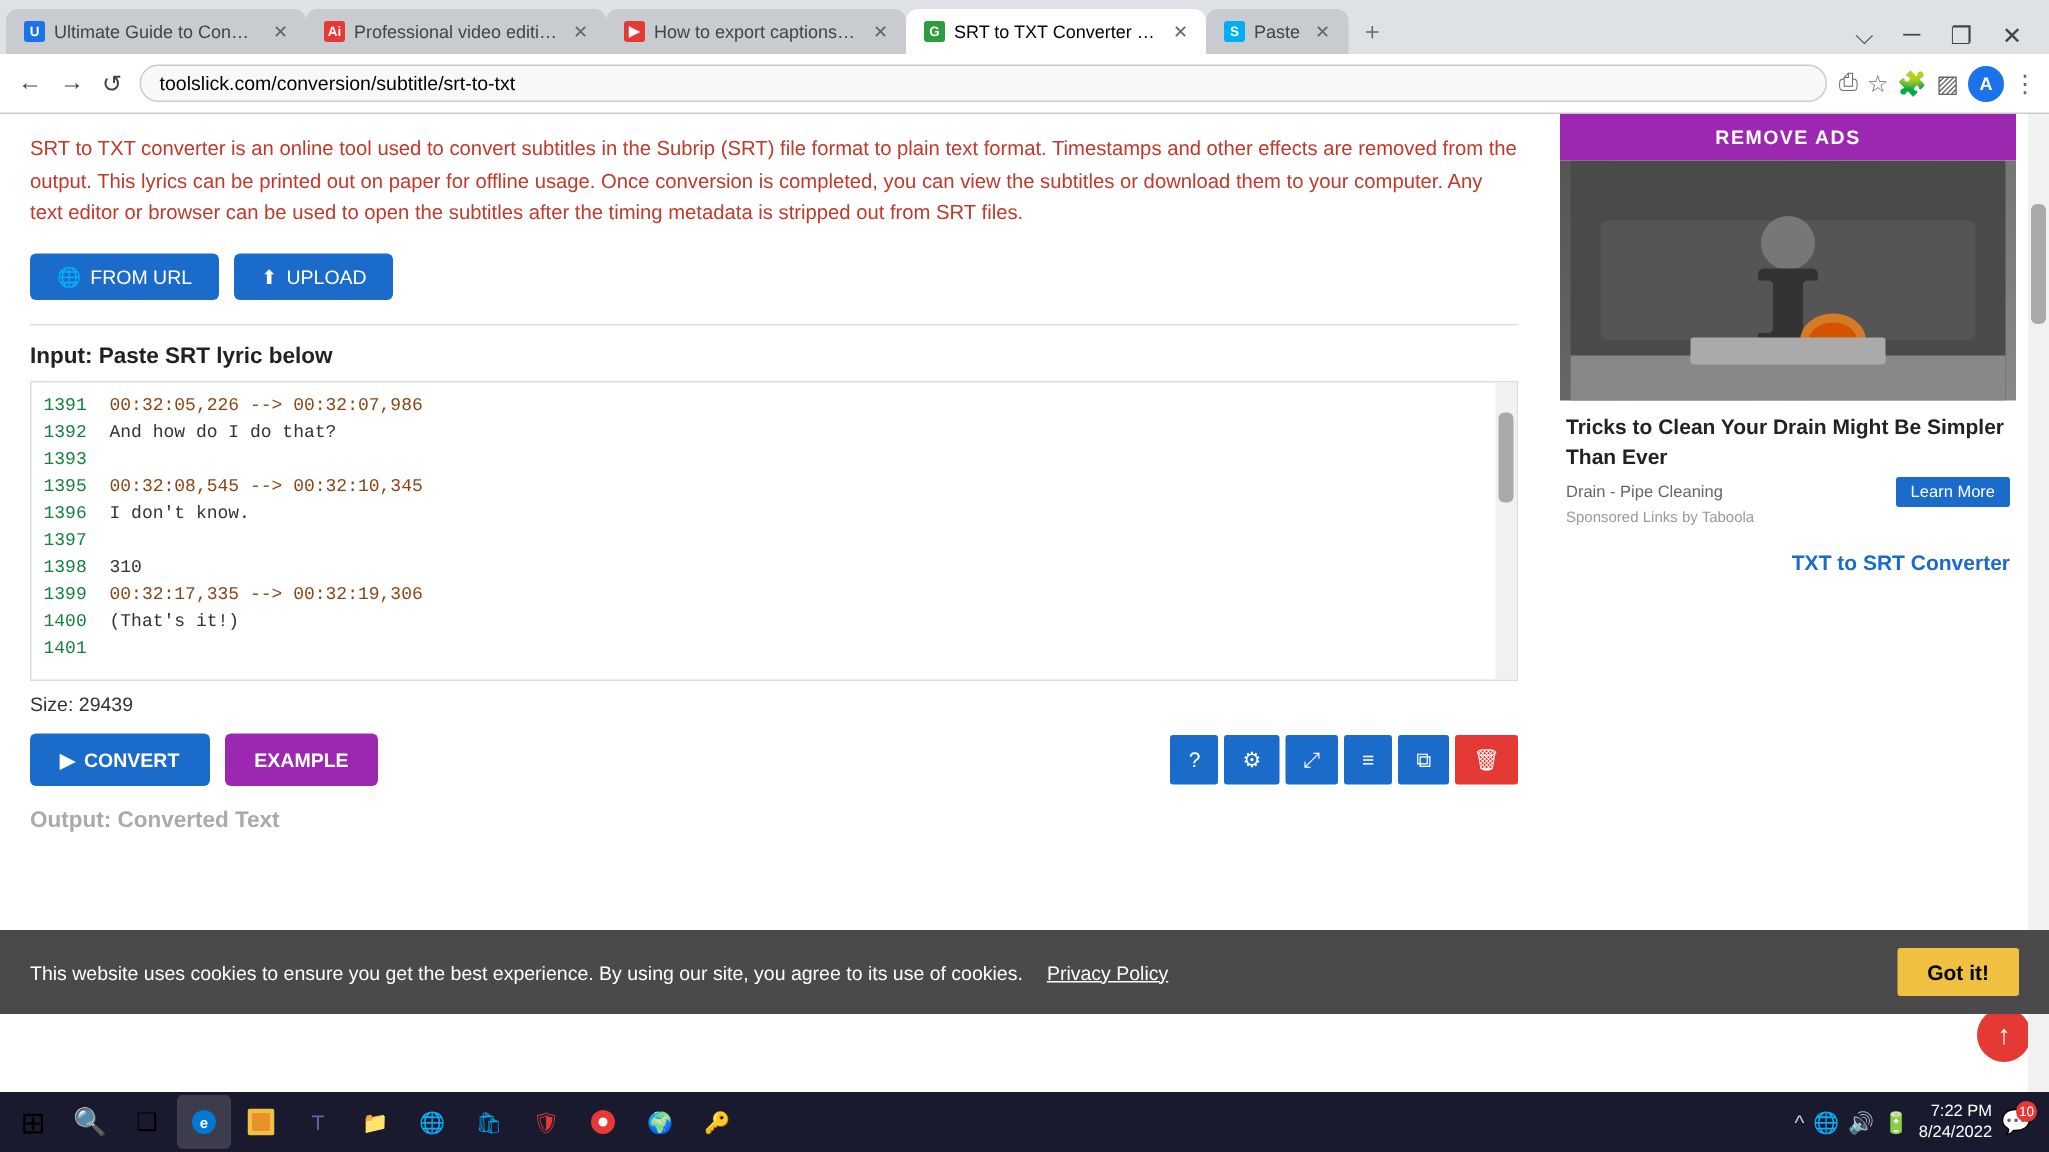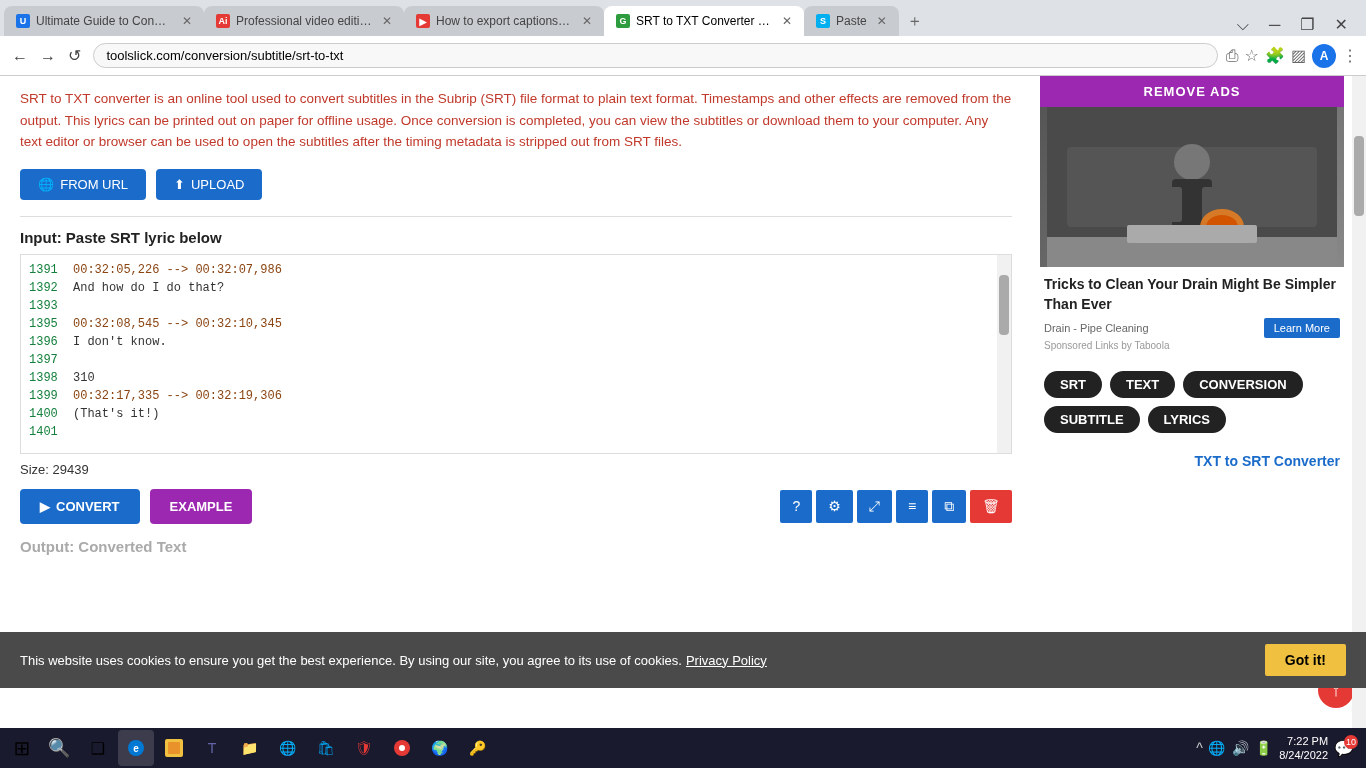--- a/index.html
+++ b/index.html
@@ -82,21 +82,21 @@
     .tag { background: #222; color: #fff; border-radius: 20px; padding: 6px 16px; font-size: 13px; font-weight: bold; cursor: pointer; }
 
     
     .converter-link { text-align: right; padding: 8px 4px; }
     .converter-link a { color: #1a6bca; text-decoration: none; font-size: 14px; font-weight: bold; }
 
     
     .scroll-top-btn { position: absolute; bottom: 20px; right: 12px; width: 36px; height: 36px; background: #e53935; border-radius: 50%; color: #fff; display: flex; align-items: center; justify-content: center; font-size: 18px; cursor: pointer; }
 
     
-    .cookie-bar { position: absolute; bottom: 40px; left: 0; right: 0; background: #4a4a4a; color: #fff; padding: 12px 20px; display: flex; align-items: center; gap: 4px; font-size: 13px; z-index: 100; }
+    .cookie-bar { position: absolute; bottom: 52px; left: 0; right: 0; background: #4a4a4a; color: #fff; padding: 12px 20px; display: flex; align-items: center; gap: 16px; font-size: 13px; z-index: 100; }
     .cookie-bar a { color: #fff; }
     .cookie-bar-spacer { flex: 1; }
     .got-it-btn { background: #f0c040; color: #000; border: none; padding: 8px 20px; font-size: 14px; font-weight: bold; cursor: pointer; border-radius: 2px; }
 
     
     .taskbar { position: absolute; bottom: 0; left: 0; right: 0; height: 40px; background: #1a1a2e; display: flex; align-items: center; padding: 0 4px; gap: 2px; z-index: 200; }
     .taskbar-btn { width: 36px; height: 36px; display: flex; align-items: center; justify-content: center; cursor: pointer; border-radius: 4px; font-size: 18px; }
     .taskbar-spacer { flex: 1; }
     .taskbar-tray { display: flex; align-items: center; gap: 6px; padding: 0 8px; }
     .tray-icon { font-size: 14px; color: #ccc; cursor: pointer; }
@@ -266,27 +266,20 @@
 
       <div class="ad-text-area">
         <div class="ad-title">Tricks to Clean Your Drain Might Be Simpler Than Ever</div>
         <div class="ad-source">
           <span>Drain - Pipe Cleaning</span>
           <button class="ad-learn-btn">Learn More</button>
         </div>
         <div class="ad-sponsored">Sponsored Links by Taboola</div>
       </div>
 
-      <div class="tags-area">
-        <div class="tag">SRT</div>
-        <div class="tag">TEXT</div>
-        <div class="tag">CONVERSION</div>
-        <div class="tag">SUBTITLE</div>
-        <div class="tag">LYRICS</div>
-      </div>
 
       <div class="converter-link">
         <a href="#">TXT to SRT Converter</a>
       </div>
 
       <div style="display:flex;justify-content:flex-end;padding-right:4px;margin-top:4px;">
         <div class="scroll-top-btn">↑</div>
       </div>
     </div>
 

